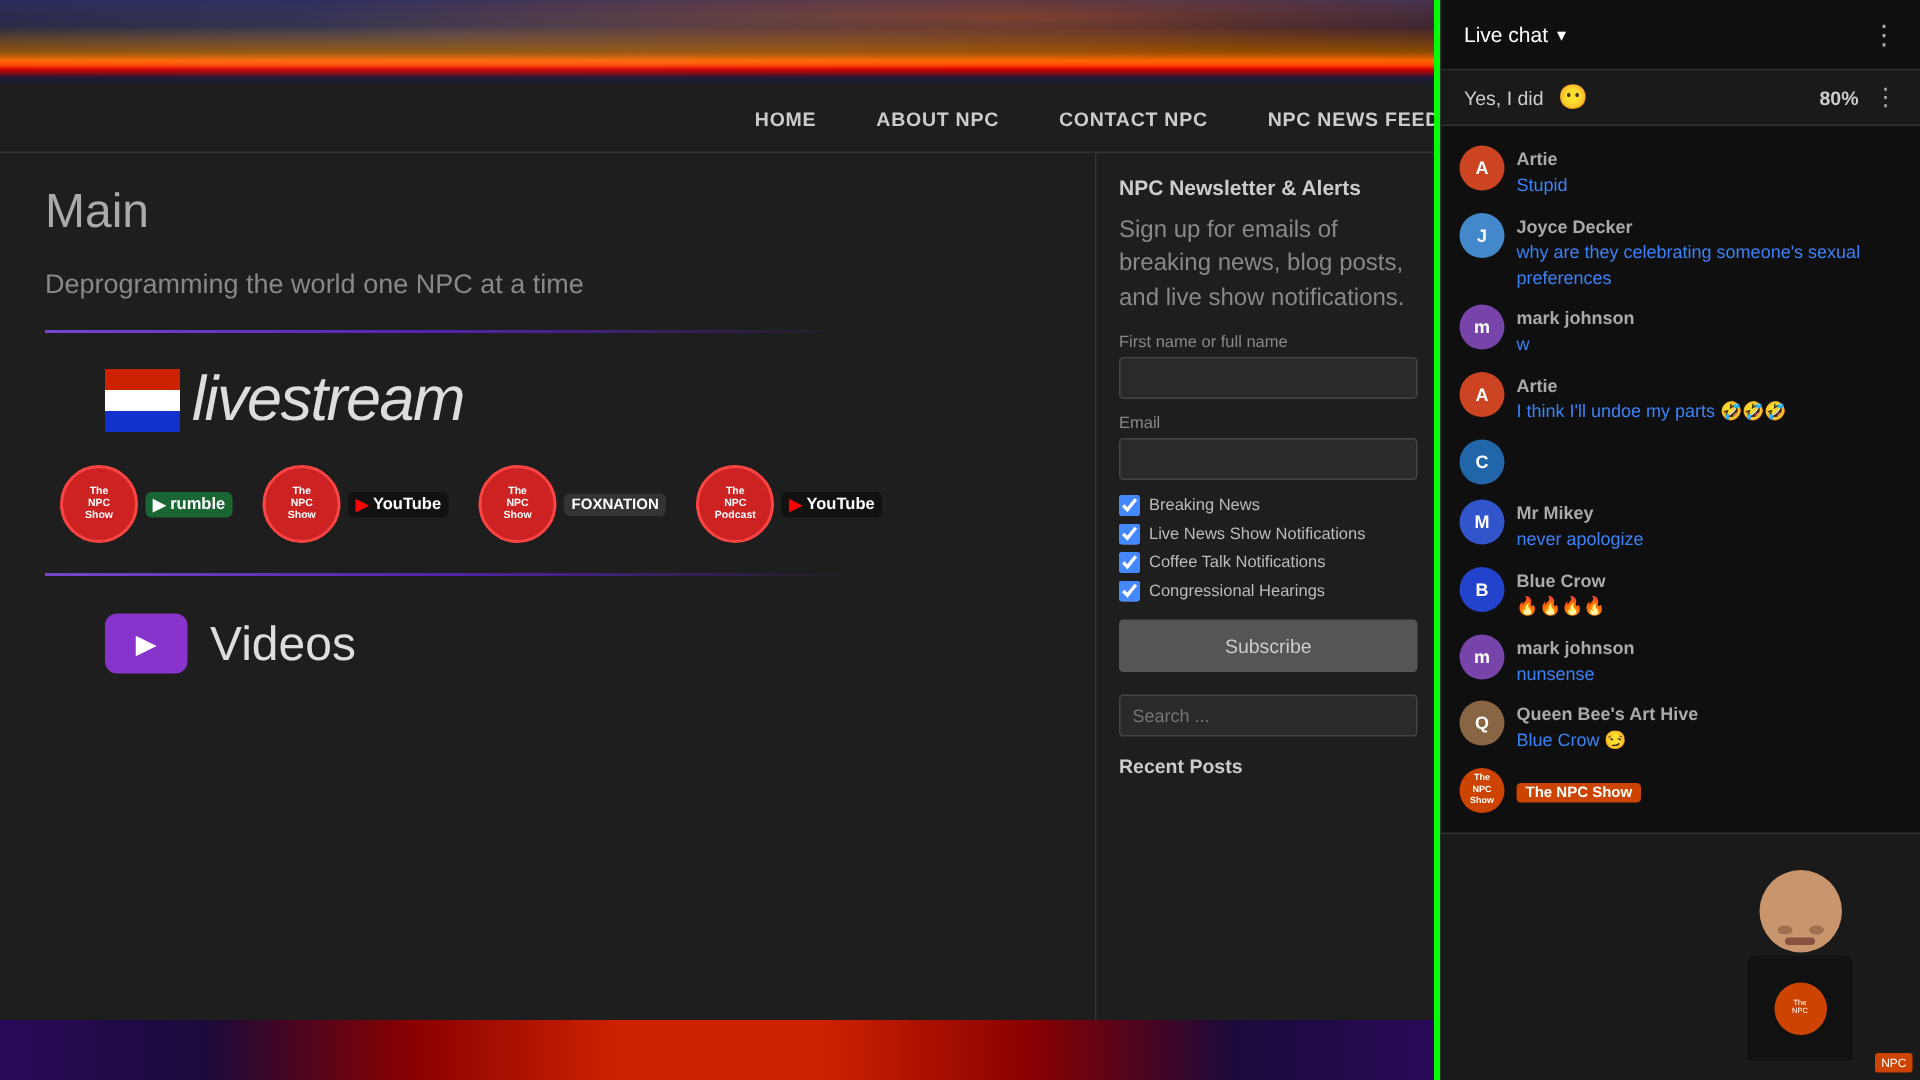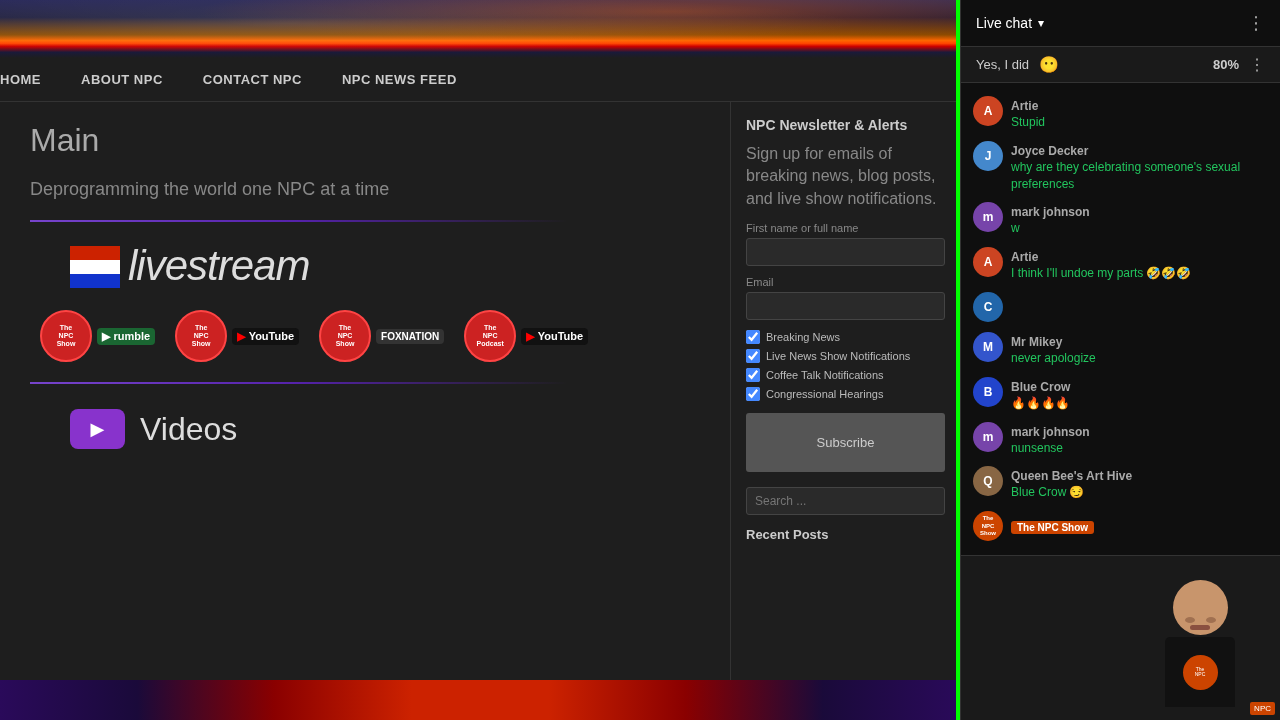--- a/index.html
+++ b/index.html
@@ -30,21 +30,21 @@
       top: 0; left: 0; right: 0; bottom: 0;
       background: radial-gradient(ellipse at 30% 40%, rgba(255,255,255,0.15) 0%, transparent 60%),
                   radial-gradient(ellipse at 70% 20%, rgba(255,100,0,0.4) 0%, transparent 50%);
     }
 
     
     .nav {
       background: #1e1e1e;
       display: flex;
       align-items: center;
-      justify-content: flex-start;
+      justify-content: flex-end;
       padding: 14px 0;
       gap: 40px;
       border-bottom: 1px solid #333;
     }
     .nav a {
       color: #ccc;
       text-decoration: none;
       font-size: 13px;
       font-weight: 600;
       letter-spacing: 0.5px;
@@ -242,21 +242,21 @@
     .checkbox-item label {
       color: #bbb;
       font-size: 11px;
     }
 
     .subscribe-btn {
       width: 100%;
       background: #555;
       border: none;
       border-radius: 3px;
-      padding: 22px;
+      padding: 10px;
       color: #ccc;
       font-size: 13px;
       cursor: pointer;
       margin-bottom: 15px;
     }
 
     .search-input {
       width: 100%;
       background: #2a2a2a;
       border: 1px solid #444;
@@ -394,21 +394,21 @@
     }
 
     .msg-author {
       font-size: 12px;
       font-weight: 600;
       color: #aaa;
     }
 
     .msg-text {
       font-size: 12px;
-      color: #22c55e;
+      color: #3b82f6;
       line-height: 1.4;
     }
 
     .npc-badge {
       background: #cc4400;
       color: white;
       font-size: 10px;
       padding: 1px 6px;
       border-radius: 3px;
       font-weight: bold;

